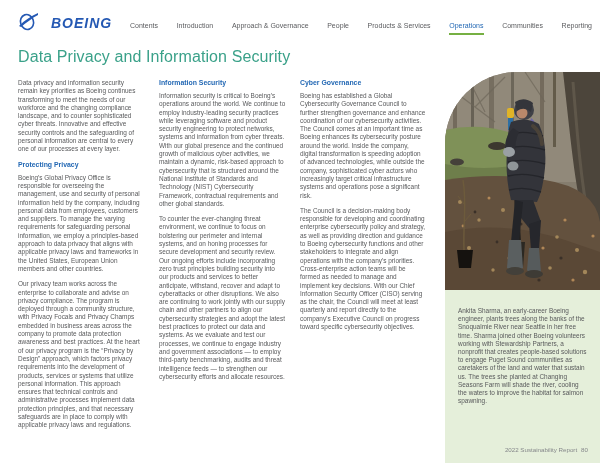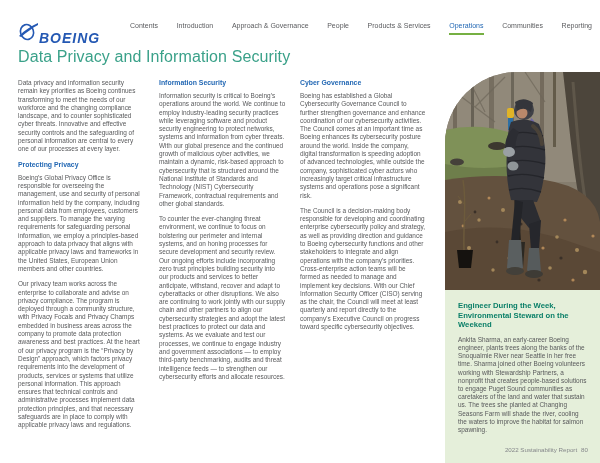--- a/index.html
+++ b/index.html
@@ -6,21 +6,21 @@
   html,body { width:600px; height:463px; }
   body {
     font-family: "Liberation Sans", sans-serif;
     background:#ffffff;
     position:relative;
     overflow:hidden;
     color:#58595b;
   }
   
   .header { position:absolute; top:0; left:0; width:600px; height:50px; background:#fff; }
-  .logo { position:absolute; left:17px; top:20px; display:flex; align-items:flex-end; gap:0; cursor:pointer; }
+  .logo { position:absolute; left:17px; top:10px; display:flex; align-items:center; gap:12px; cursor:pointer; }
   .logo-word { color:#2458b3; font-weight:bold; font-style:italic; font-size:14px; letter-spacing:1px; }
   .nav { position:absolute; left:130px; top:22px; width:462px; display:flex; justify-content:space-between; align-items:flex-start; }
   .nav-item { font-size:7px; color:#5a5b5e; cursor:pointer; text-align:center; padding-bottom:4px; white-space:nowrap; }
   .nav-item.active { color:#2368b4; border-bottom:2.5px solid #76b043; }
   
   .page-title { position:absolute; left:18px; top:48px; font-size:16px; color:#3aa189; font-weight:400; letter-spacing:0.1px; }
   
   .columns { position:absolute; left:18px; top:79px; width:410px; display:flex; gap:14px; }
   .col { width:127px; font-size:6.45px; line-height:8.3px; color:#58595b; }
   .col p { margin-bottom:7px; }
@@ -166,19 +166,18 @@
 
       <path d="M64 168 L76 168 L78 196 L70 200 L62 196 Z" fill="#5a5f60"></path>
       <path d="M84 176 L94 176 L96 200 L86 204 L82 198 Z" fill="#565b5c"></path>
       <ellipse cx="70" cy="199" rx="9" ry="4" fill="#43403a"></ellipse>
       <ellipse cx="89" cy="202" rx="9" ry="4" fill="#3e3b35"></ellipse>
 
       <path d="M88 54 Q 96 60 97 72" stroke="#4a4238" stroke-width="4" fill="none" stroke-linecap="round"></path>
     </svg>
   </div>
   <div class="caption-panel">
-    <div class="cap-head">Engineer During the Week, Environmental Steward on the Weekend</div>
     <div class="cap-body">Ankita Sharma, an early-career Boeing engineer, plants trees along the banks of the Snoqualmie River near Seattle in her free time. Sharma joined other Boeing volunteers working with Stewardship Partners, a nonprofit that creates people-based solutions to engage Puget Sound communities as caretakers of the land and water that sustain us. The trees she planted at Changing Seasons Farm will shade the river, cooling the waters to improve the habitat for salmon spawning.</div>
     <div class="cap-footer">
       <span>2022 Sustainability Report</span><span>80</span>
     </div>
   </div>
 </div>
 
 </body></html>

